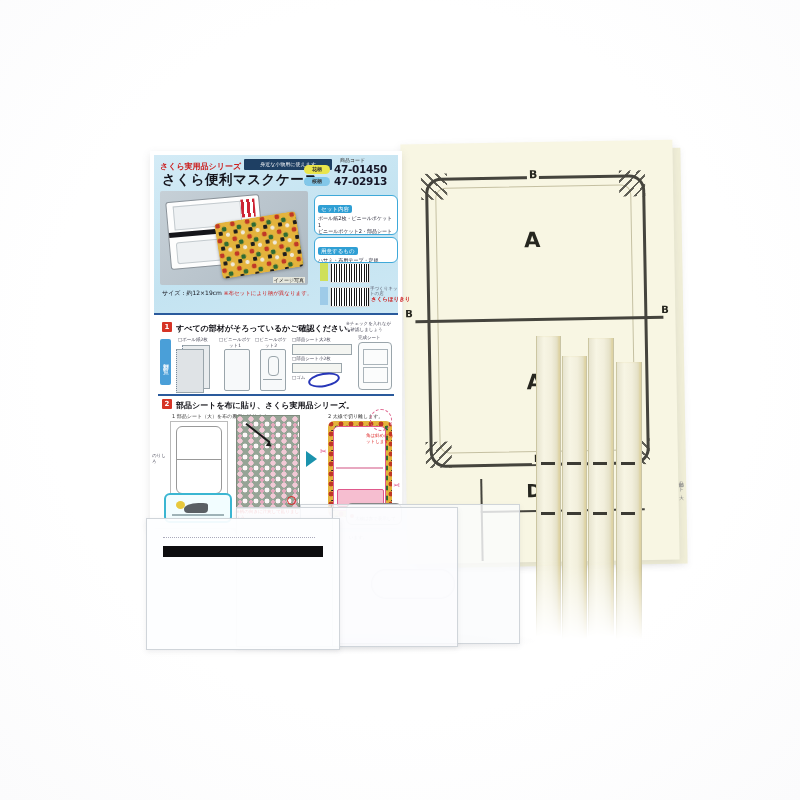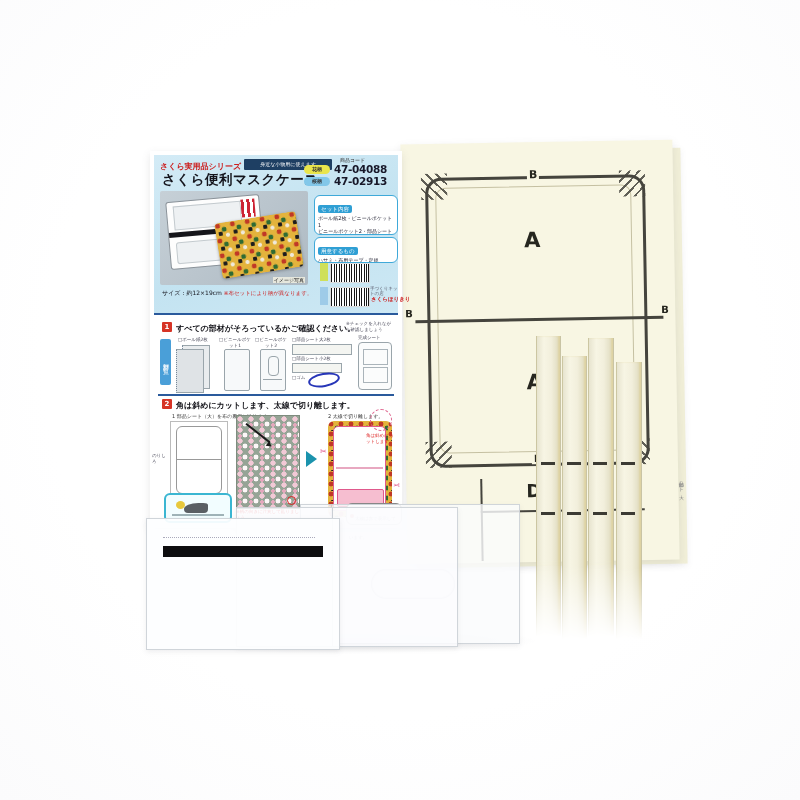--- a/index.html
+++ b/index.html
@@ -134,21 +134,21 @@
         <div class="a" style="right:3px;bottom:2px;font-size:5px;color:#222;background:rgba(240,238,225,.85);padding:0 1px;">イメージ写真</div>
       </div>
 
       <div class="a" style="left:8px;top:134px;font-size:6px;">
         <span class="jp">サイズ：約12×19cm</span>
         <span class="red" style="font-size:5.5px;">※布セットにより柄が異なります。</span>
       </div>
 
       <div class="a" style="left:186px;top:2px;font-size:5px;color:#333;">商品コード</div>
       <div class="a pill" style="left:150px;top:10px;width:26px;height:9px;font-size:5px;line-height:9px;background:#e9e44b;">花柄</div>
-      <div class="a codeval" style="left:180px;top:8px;font-size:10.5px;">47-04088</div>
+      <div class="a codeval" style="left:180px;top:8px;font-size:10.5px;">47-01450</div>
       <div class="a pill" style="left:150px;top:22px;width:26px;height:9px;font-size:5px;line-height:9px;background:#82c7e9;">桜柄</div>
       <div class="a codeval" style="left:180px;top:20px;font-size:10.5px;">47-02913</div>
 
       <div class="a infobox" style="left:160px;top:40px;width:82px;height:38px;">
         <span class="infohead" style="font-size:5.5px;">セット内容</span>
         <div class="infoline" style="font-size:5px;">ボール紙2枚・ビニールポケット1</div>
         <div class="infoline" style="font-size:5px;">ビニールポケット2・部品シート大2枚</div>
         
         
       </div>
@@ -201,21 +201,21 @@
 
     <div class="a cap" style="left:208px;top:184px;font-size:4.5px;">完成シート</div>
     <div class="a diagram" style="left:208px;top:191px;width:32px;height:46px;border-radius:4px;background:#fbfcfc;">
       <div class="a" style="left:4px;top:6px;width:23px;height:14px;border:1px solid #aab4ba;"></div>
       <div class="a" style="left:4px;top:24px;width:23px;height:14px;border:1px solid #aab4ba;"></div>
     </div>
 
     <div class="a" style="left:8px;top:243px;width:236px;height:2px;background:#2a5a9c;"></div>
 
     <div class="a numsq" style="left:12px;top:248px;width:10px;height:10px;font-size:7px;line-height:10px;">2</div>
-    <div class="a h1" style="left:26px;top:249px;font-size:8px;">角は斜めにカットします、太線で切り離します。</div>
+    <div class="a h1" style="left:26px;top:249px;font-size:8px;">部品シートを布に貼り、さくら実用品シリーズ。</div>
 
     <div class="a cap" style="left:22px;top:262px;font-size:5px;color:#333;">1 部品シート（大）を布の裏側に貼ります。</div>
     <div class="a" style="left:20px;top:270px;width:56px;height:86px;background:#fff;border:1px solid #bbb;">
       <div class="a" style="left:5px;top:4px;width:44px;height:66px;border:1px solid #999;border-radius:6px;"></div>
       <div class="a" style="left:6px;top:37px;width:44px;height:1px;background:#999;"></div>
       <div class="a" style="left:14px;top:74px;width:26px;height:8px;border:1px solid #999;"></div>
     </div>
     <div class="a cap" style="left:2px;top:302px;width:16px;font-size:4.5px;">のりしろ</div>
 
     <div class="a sakura" style="left:86px;top:264px;width:62px;height:92px;border:1px solid #7e8b7e;">

